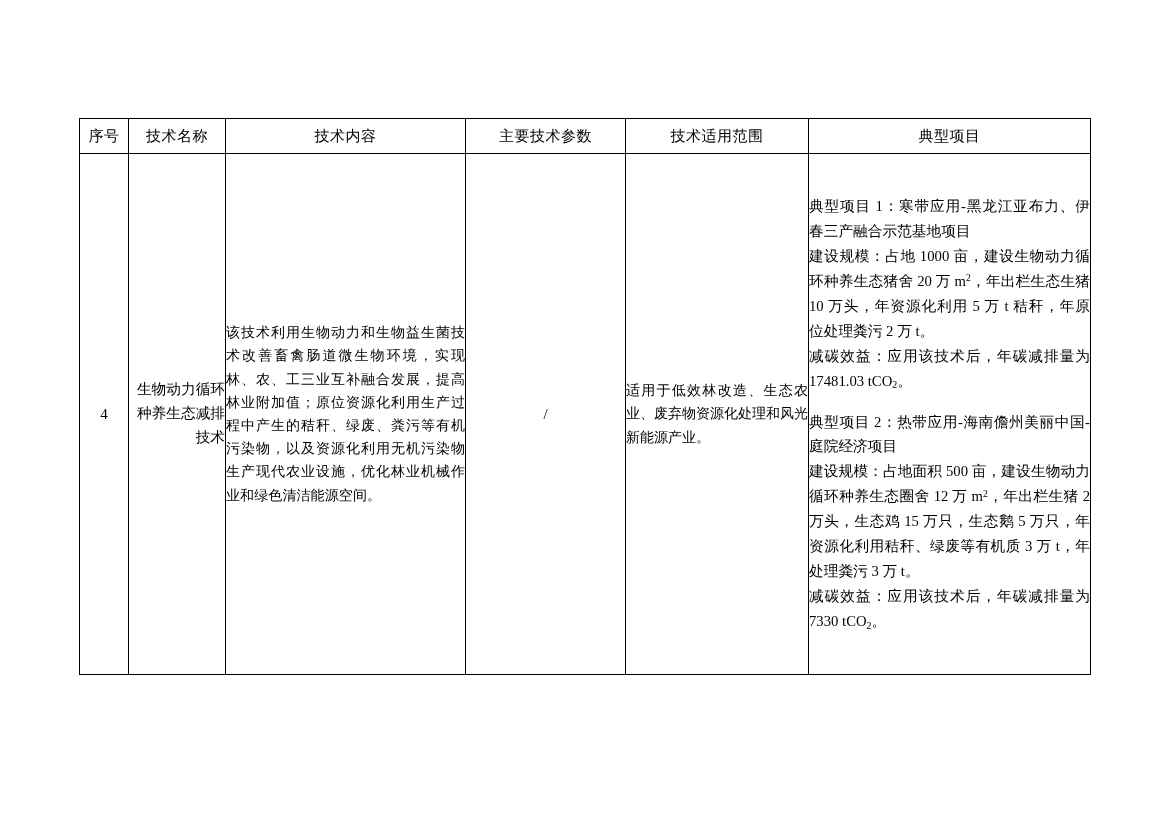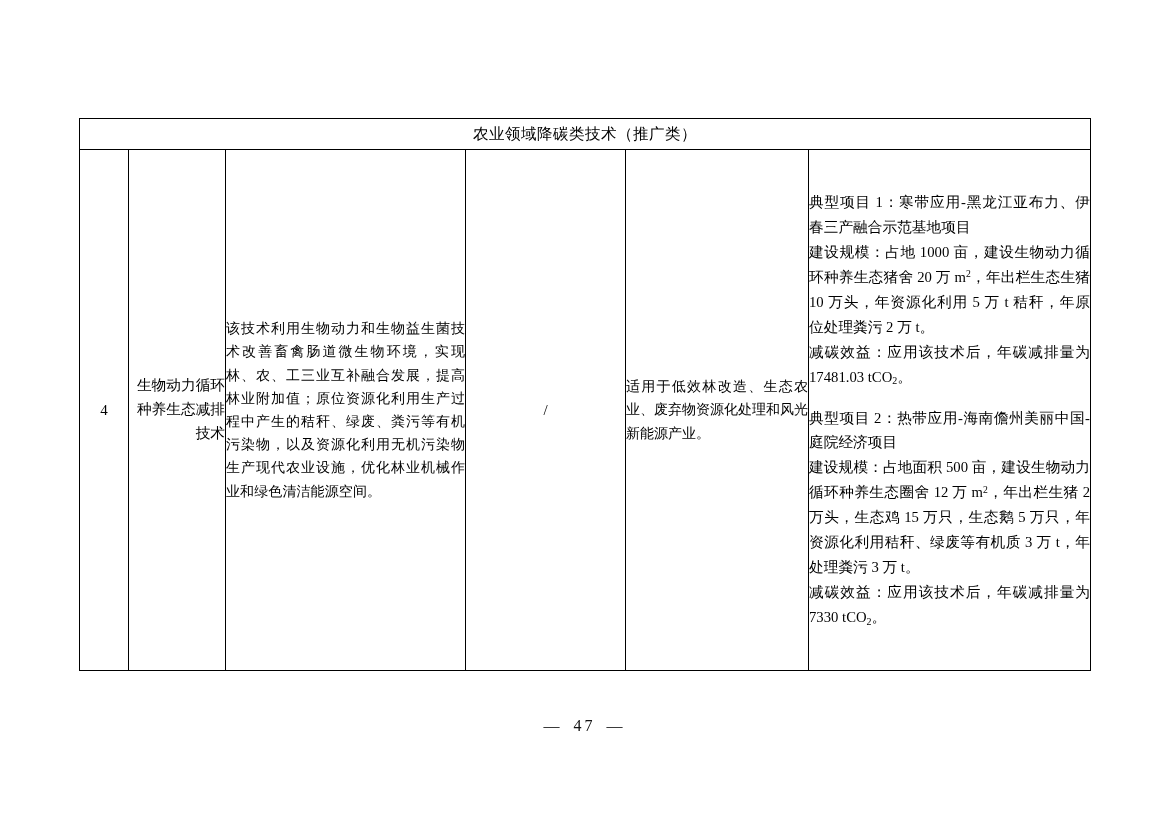--- a/index.html
+++ b/index.html
@@ -141,21 +141,26 @@
     <colgroup>
       <col class="c-no">
       <col class="c-name">
       <col class="c-content">
       <col class="c-params">
       <col class="c-scope">
       <col class="c-project">
     </colgroup>
     <tbody>
       <tr>
-        <td class="title-cell" colspan="6">农业领域降碳类技术（推广类）</td>
+        <td class="header-cell">序号</td>
+        <td class="header-cell">技术名称</td>
+        <td class="header-cell">技术内容</td>
+        <td class="header-cell">主要技术参数</td>
+        <td class="header-cell">技术适用范围</td>
+        <td class="header-cell">典型项目</td>
       </tr>
       <tr class="body-row">
         <td class="no-cell">4</td>
         <td class="name-cell">生物动力循环种养生态减排技术</td>
         <td class="content-cell">该技术利用生物动力和生物益生菌技术改善畜禽肠道微生物环境，实现林、农、工三业互补融合发展，提高林业附加值；原位资源化利用生产过程中产生的秸秆、绿废、粪污等有机污染物，以及资源化利用无机污染物生产现代农业设施，优化林业机械作业和绿色清洁能源空间。</td>
         <td class="params-cell">/</td>
         <td class="scope-cell">适用于低效林改造、生态农业、废弃物资源化处理和风光新能源产业。</td>
         <td class="project-cell">
 
           <div>
@@ -181,19 +186,14 @@
             <p>处理粪污 3 万 t。</p>
             <p class="just">减碳效益：应用该技术后，年碳减排量为</p>
             <p><span>7330</span>&nbsp;<span>tCO</span><sub>2</sub><span>。</span></p>
           </div>
 
         </td>
       </tr>
     </tbody>
   </table>
 
-  <div class="footer">
-    <span class="dash">—</span>
-    <span>47</span>
-    <span class="dash">—</span>
-  </div>
 
 </div>
 
 </body></html>

